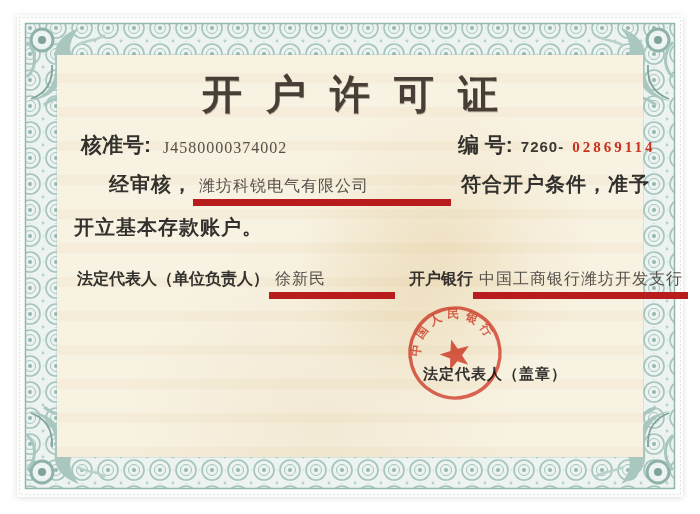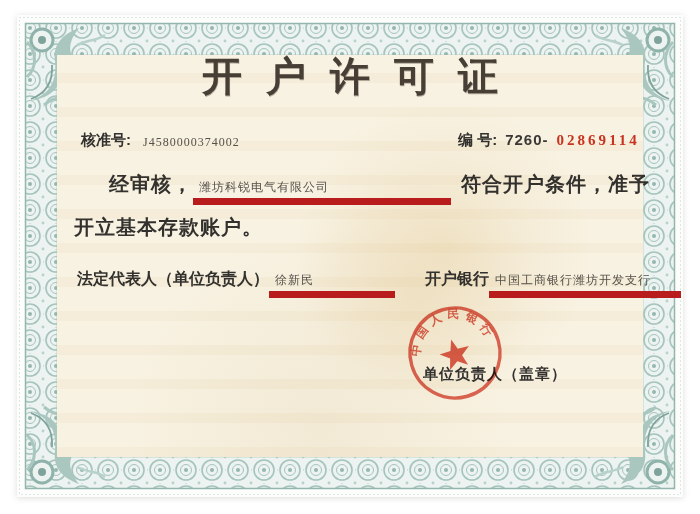--- a/index.html
+++ b/index.html
@@ -21,38 +21,38 @@
     position: absolute; left: 40px; top: 40px; right: 40px; bottom: 40px;
     background:
       radial-gradient(circle at 66% 48%, rgba(213,176,104,0.20), transparent 34%),
       radial-gradient(circle at 61% 60%, rgba(213,176,104,0.13), transparent 28%),
       radial-gradient(circle at 45% 92%, rgba(190,160,95,0.10), transparent 40%),
       repeating-linear-gradient(0deg, rgba(205,168,98,0.07) 0 10px, rgba(205,168,98,0.0) 10px 34px),
       #f8f2e2;
   }
   .content { position: absolute; inset: 0; }
   .title {
-    position: absolute; top: 34px; left: 0; width: 100%;
+    position: absolute; top: 52px; left: 0; width: 100%;
     text-align: center;
     font-family: "DejaVu Serif", serif;
     font-weight: bold;
     font-size: 40px;
     letter-spacing: 24px;
     padding-left: 24px;
     color: #473e35;
     text-shadow: 0.5px 0.5px 0 rgba(70,60,50,0.4);
   }
   .row { position: absolute; display: flex; align-items: baseline; white-space: nowrap; }
   .lbl  { font-weight: bold; color: #33312e; }
-  .f15 { font-size: 15px; }
+  .f15 { font-size: 21px; }
   .f16 { font-size: 16px; }
   .f20 { font-size: 20px; letter-spacing: 1px; }
   .serif-val {
     font-family: "Liberation Serif", "DejaVu Serif", serif;
-    color: #54504a; font-size: 12px; letter-spacing: 1px;
+    color: #54504a; font-size: 16px; letter-spacing: 1px;
   }
   .fill {
     border-bottom: 7px solid #b91c1c;
     display: inline-block;
     padding: 0 5px 2px 6px;
   }
   .u-company { min-width: 258px; }
   .u-legal   { min-width: 126px; }
   .u-bank    { min-width: 192px; }
   .u-account { min-width: 226px; }
@@ -63,21 +63,21 @@
   .serial-value {
     margin-left: 8px;
     font-family: "Liberation Serif", serif;
     font-weight: bold; font-size: 15px; letter-spacing: 3px;
     color: #c8321f;
   }
   .row-reviewed { left: 92px; top: 156px; }
   .approval-text { margin-left: 10px; }
   .row-account-type { left: 57px; top: 199px; }
   .row-legal { left: 60px; top: 254px; }
-  .bank-label { margin-left: 30px; text-align: center; }
+  .bank-label { margin-left: 14px; text-align: center; }
   .row-account { left: 62px; top: 308px; }
   .row-account .lbl { letter-spacing: 2px; }
   .issue-label { position: absolute; left: 406px; top: 350px; font-weight: bold; font-size: 15px; color: #33312e; letter-spacing: 1px;}
   .date-row { position: absolute; left: 407px; top: 372px; font-size: 14px; }
   .date-num {
     font-family: "Liberation Serif", serif;
     color: #403e3a; font-size: 15px; position: relative; top: 2px;
     margin: 0 3px;
   }
   .date-unit { font-weight: bold; color: #33312e; margin: 0 2px; }
@@ -154,21 +154,21 @@
     </div>
 
     <div class="row row-legal">
       <span class="lbl f16">法定代表人（单位负责人）</span>
       <span class="fill u-legal serif-val">徐新民</span>
       <span class="lbl f16 bank-label">开户银行</span>
       <span class="fill u-bank serif-val">中国工商银行潍坊开发支行</span>
     </div>
 
 
-    <div class="issue-label">单位负责人（盖章）</div>
+    <div class="issue-label">法定代表人（盖章）</div>
 
     <svg class="seal" width="110" height="110" viewBox="0 0 110 110">
       <g transform="rotate(-16 55 55)">
         <circle cx="55" cy="55" r="45" fill="none" stroke="#d8402e" stroke-width="3.4" opacity="0.85"></circle>
         <polygon points="55,41 51.2,51.7 39.8,52.1 48.8,59 45.6,69.9 55,63.5 64.4,69.9 61.2,59 70.2,52.1 58.8,51.7" fill="#d8402e" opacity="0.9"></polygon>
         <defs>
           <path id="sealArc" d="M 20,55 A 35,35 0 0 1 90,55" fill="none"></path>
         </defs>
         <text font-family="Liberation Sans, sans-serif" font-size="12" font-weight="bold" fill="#d8402e" letter-spacing="5" opacity="0.85">
           <textPath href="#sealArc" startOffset="6">中国人民银行</textPath>

